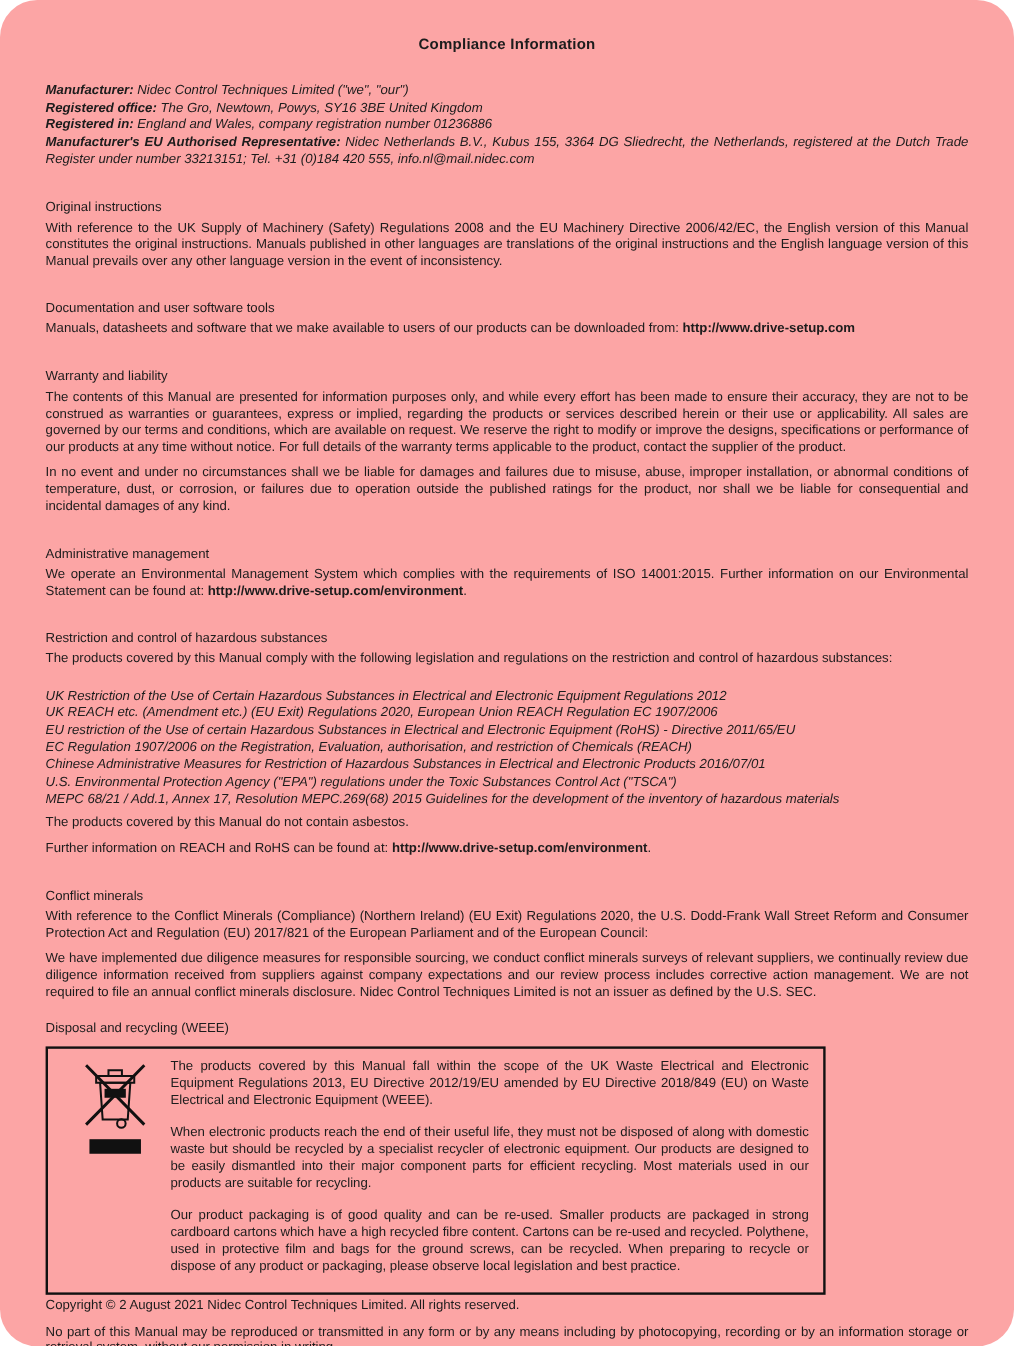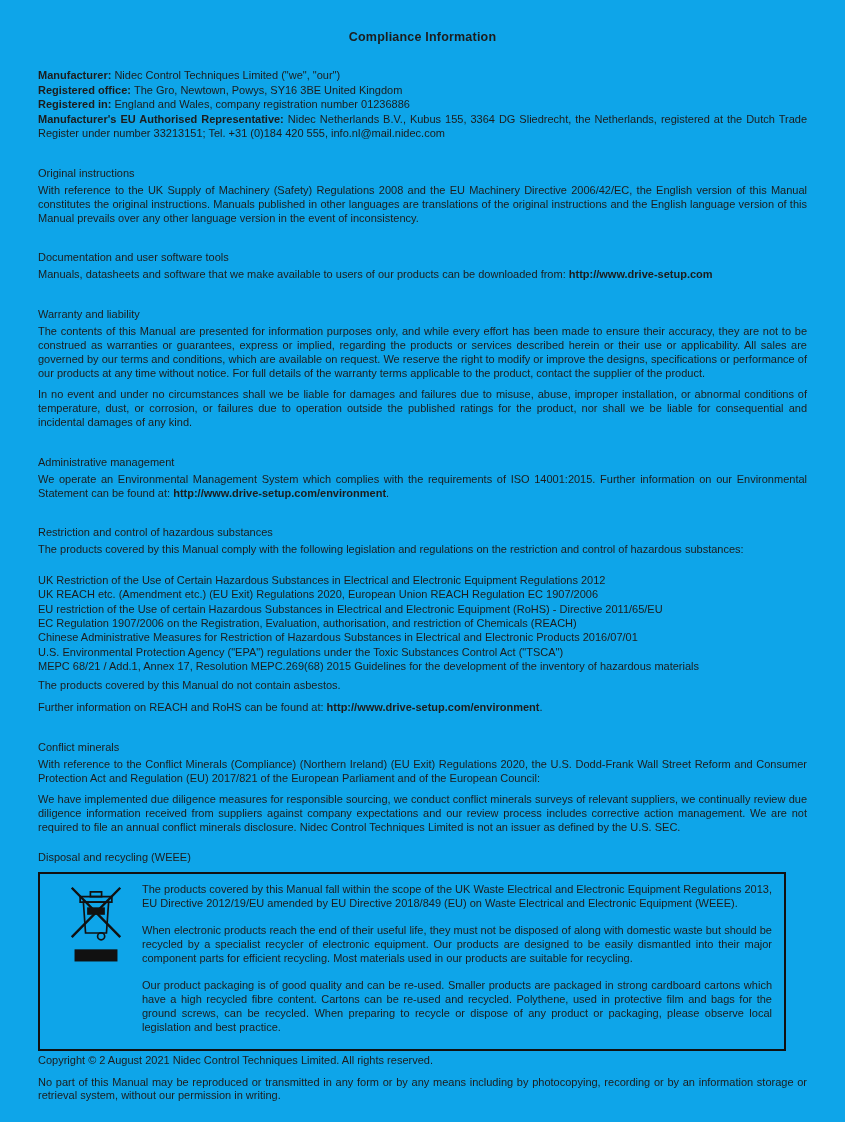--- a/index.html
+++ b/index.html
@@ -1,54 +1,55 @@
 <!DOCTYPE html>
 <html><head>
 <meta charset="utf-8">
 <style>
   html, body { margin: 0; padding: 0; background: #ffffff; }
   .page {
     width: 845px;
     height: 1122px;
     box-sizing: border-box;
-    background: #0ea5e9;
+    background: #fca5a5;
     color: #1c1c1c;
     font-family: "Liberation Sans", "DejaVu Sans", sans-serif;
     font-size: 11px;
     padding: 30px 38px 12px 38px;
     overflow: hidden;
+    border-radius: 31px;
   }
   .doc-title {
     font-size: 12.5px;
     font-weight: bold;
     text-align: center;
     margin: 0 0 24px 0;
     letter-spacing: 0.2px;
   }
   .heading {
     font-size: 11px;
     font-weight: normal;
     margin: 26px 0 5px 0;
   }
   .para {
     margin: 3px 0 8px 0;
     line-height: 13.8px;
     text-align: justify;
   }
   .lines { line-height: 14.6px; margin: 0 0 4px 0; }
-  .lines .line { text-align: justify; }
+  .lines .line { text-align: justify; font-style: italic; }
   [data-name="hazardous-regulations"] { line-height: 14.3px; margin: 16px 0 6px 0; }
   [data-name="heading-weee"] { margin-top: 16px; margin-bottom: 9px; }
   [data-name="weee-notice-box"] {
     border: 2px solid #111;
     display: flex;
     align-items: flex-start;
     padding: 8px 12px 2px 10px;
     margin: 0 0 0 0;
-    width: 748px;
+    width: 650px;
     box-sizing: border-box;
   }
   .weee-icon {
     width: 92px;
     flex: 0 0 92px;
     display: flex;
     justify-content: center;
     padding-top: 2px;
   }
   .box-text { flex: 1 1 auto; }

